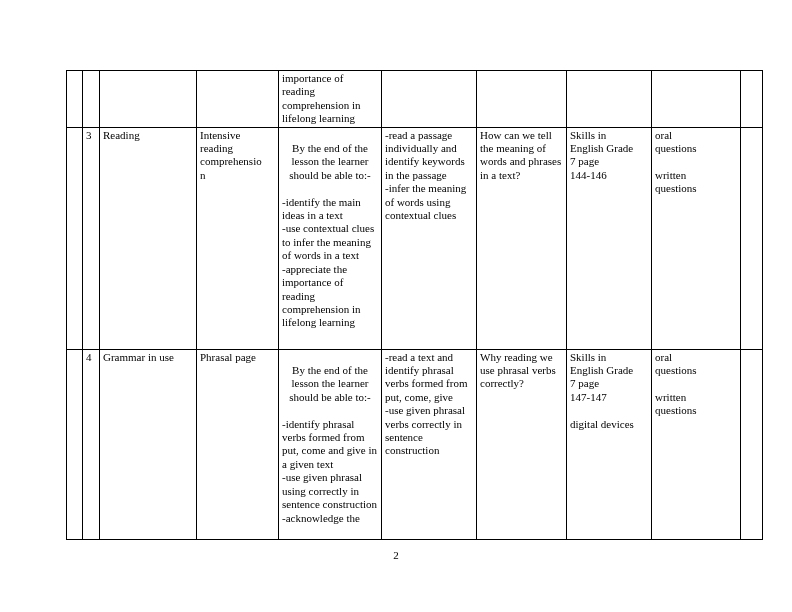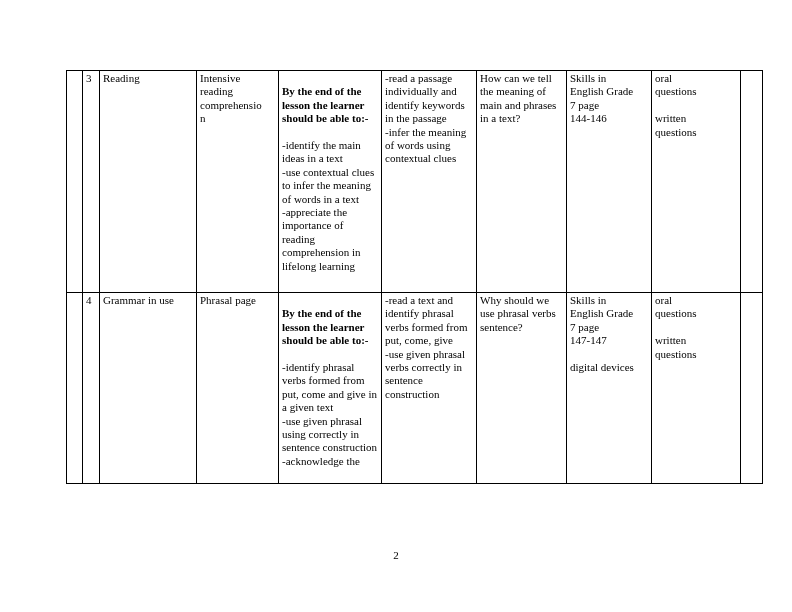--- a/index.html
+++ b/index.html
@@ -28,21 +28,21 @@
     padding: 1px 3px 1px 3px;
     font-size: 11px;
     line-height: 13.4px;
     white-space: pre-line;
     word-wrap: break-word;
     overflow: hidden;
   }
   tr.row-cont  { height: 51px; }
   tr.row-main1 { height: 222px; }
   tr.row-main2 { height: 185px; }
-  .outcomes-heading { font-weight: bold; }
+  .outcomes-heading { font-weight: normal; text-align: center; }
   .page-number {
     position: absolute;
     left: 0; right: 0;
     top: 549px;
     text-align: center;
     font-size: 11px;
   }
 </style>
 </head>
 <body>
@@ -57,38 +57,53 @@
       <col style="width:82px">
       <col style="width:103px">
       <col style="width:95px">
       <col style="width:90px">
       <col style="width:85px">
       <col style="width:89px">
       <col style="width:22px">
     </colgroup>
 
     <tbody>
+        <tr class="row-cont">
+      <td></td>
+      <td></td>
+      <td></td>
+      <td></td>
+      <td>importance of
+reading
+comprehension in
+lifelong learning</td>
+      <td></td>
+      <td></td>
+      <td></td>
+      <td></td>
+      <td></td>
+    </tr>
 
     <tr class="row-main1">
       <td></td>
       <td>3</td>
       <td>Reading</td>
       <td>Intensive
 reading
 comprehensio
 n</td>
       <td>
         <div class="outcomes-heading">By the end of the lesson the learner should be able to:-</div>
         <div>-identify the main ideas in a text
 -use contextual clues to infer the meaning of words in a text
 -appreciate the importance of reading comprehension in lifelong learning</div>
       </td>
       <td>-read a passage individually and identify keywords in the passage
 -infer the meaning of words using contextual clues</td>
-      <td>How can we tell the meaning of main and phrases in a text?</td>
+      <td>How can we tell the meaning of words and phrases in a text?</td>
       <td>Skills in
 English Grade
 7 page
 144-146</td>
       <td>oral
 questions
 
 written
 questions</td>
       <td></td>
@@ -100,21 +115,21 @@
       <td>Grammar in use</td>
       <td>Phrasal page</td>
       <td>
         <div class="outcomes-heading">By the end of the lesson the learner should be able to:-</div>
         <div>-identify phrasal verbs formed from put, come and give in a given text
 -use given phrasal using correctly in sentence construction
 -acknowledge  the</div>
       </td>
       <td>-read a text and identify phrasal verbs formed from put, come, give
 -use given phrasal verbs correctly in sentence construction</td>
-      <td>Why should we use phrasal verbs sentence?</td>
+      <td>Why reading we use phrasal verbs correctly?</td>
       <td>Skills in
 English Grade
 7 page
 147-147
 
 digital devices</td>
       <td>oral
 questions
 
 written

